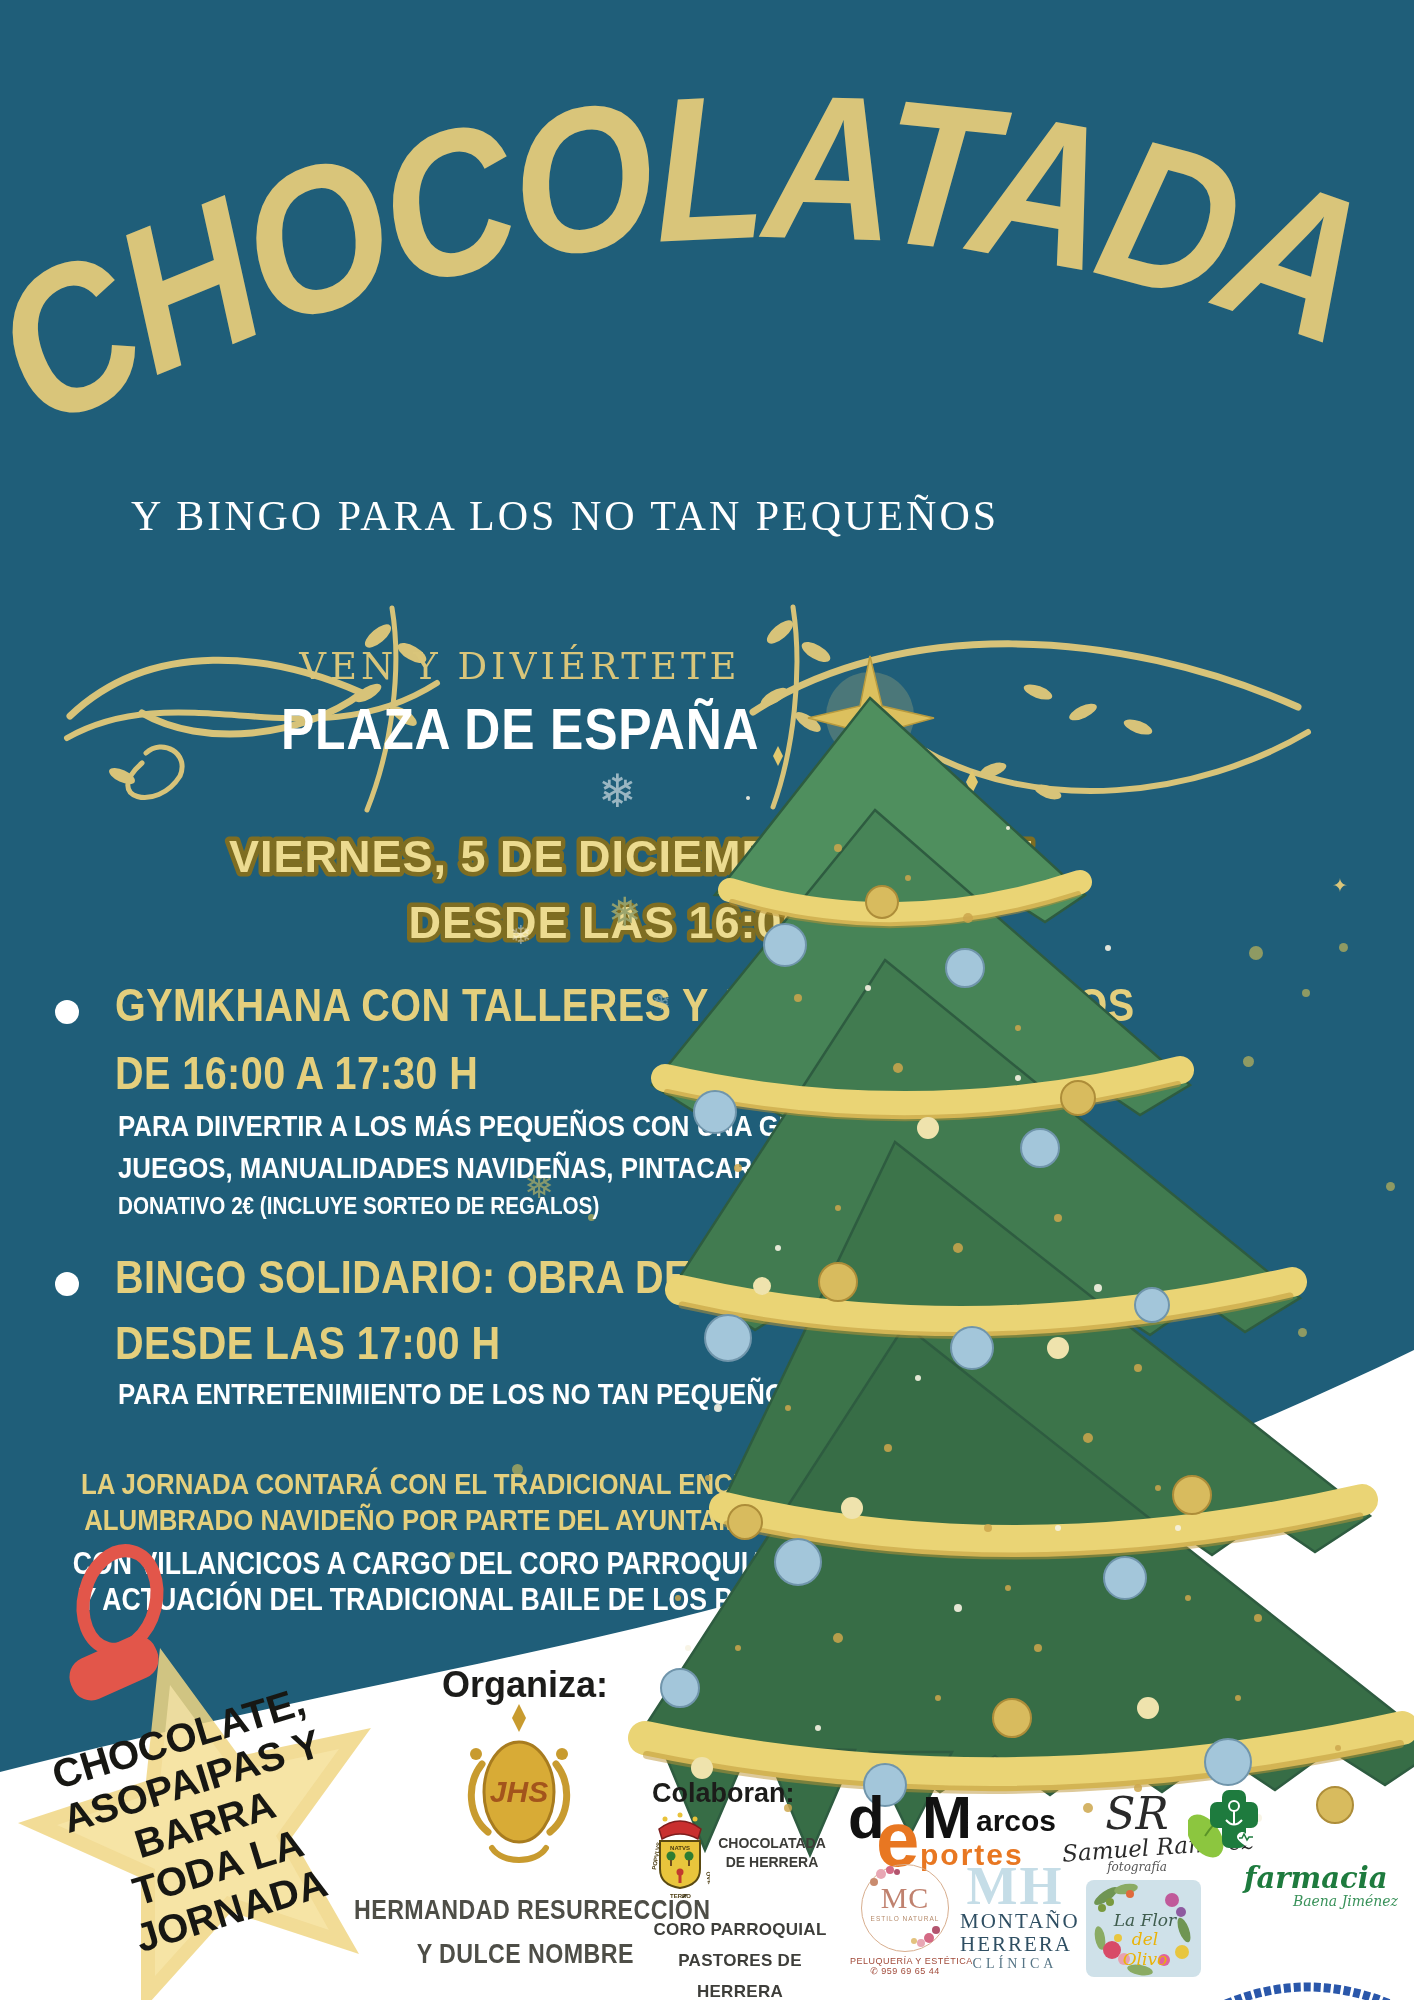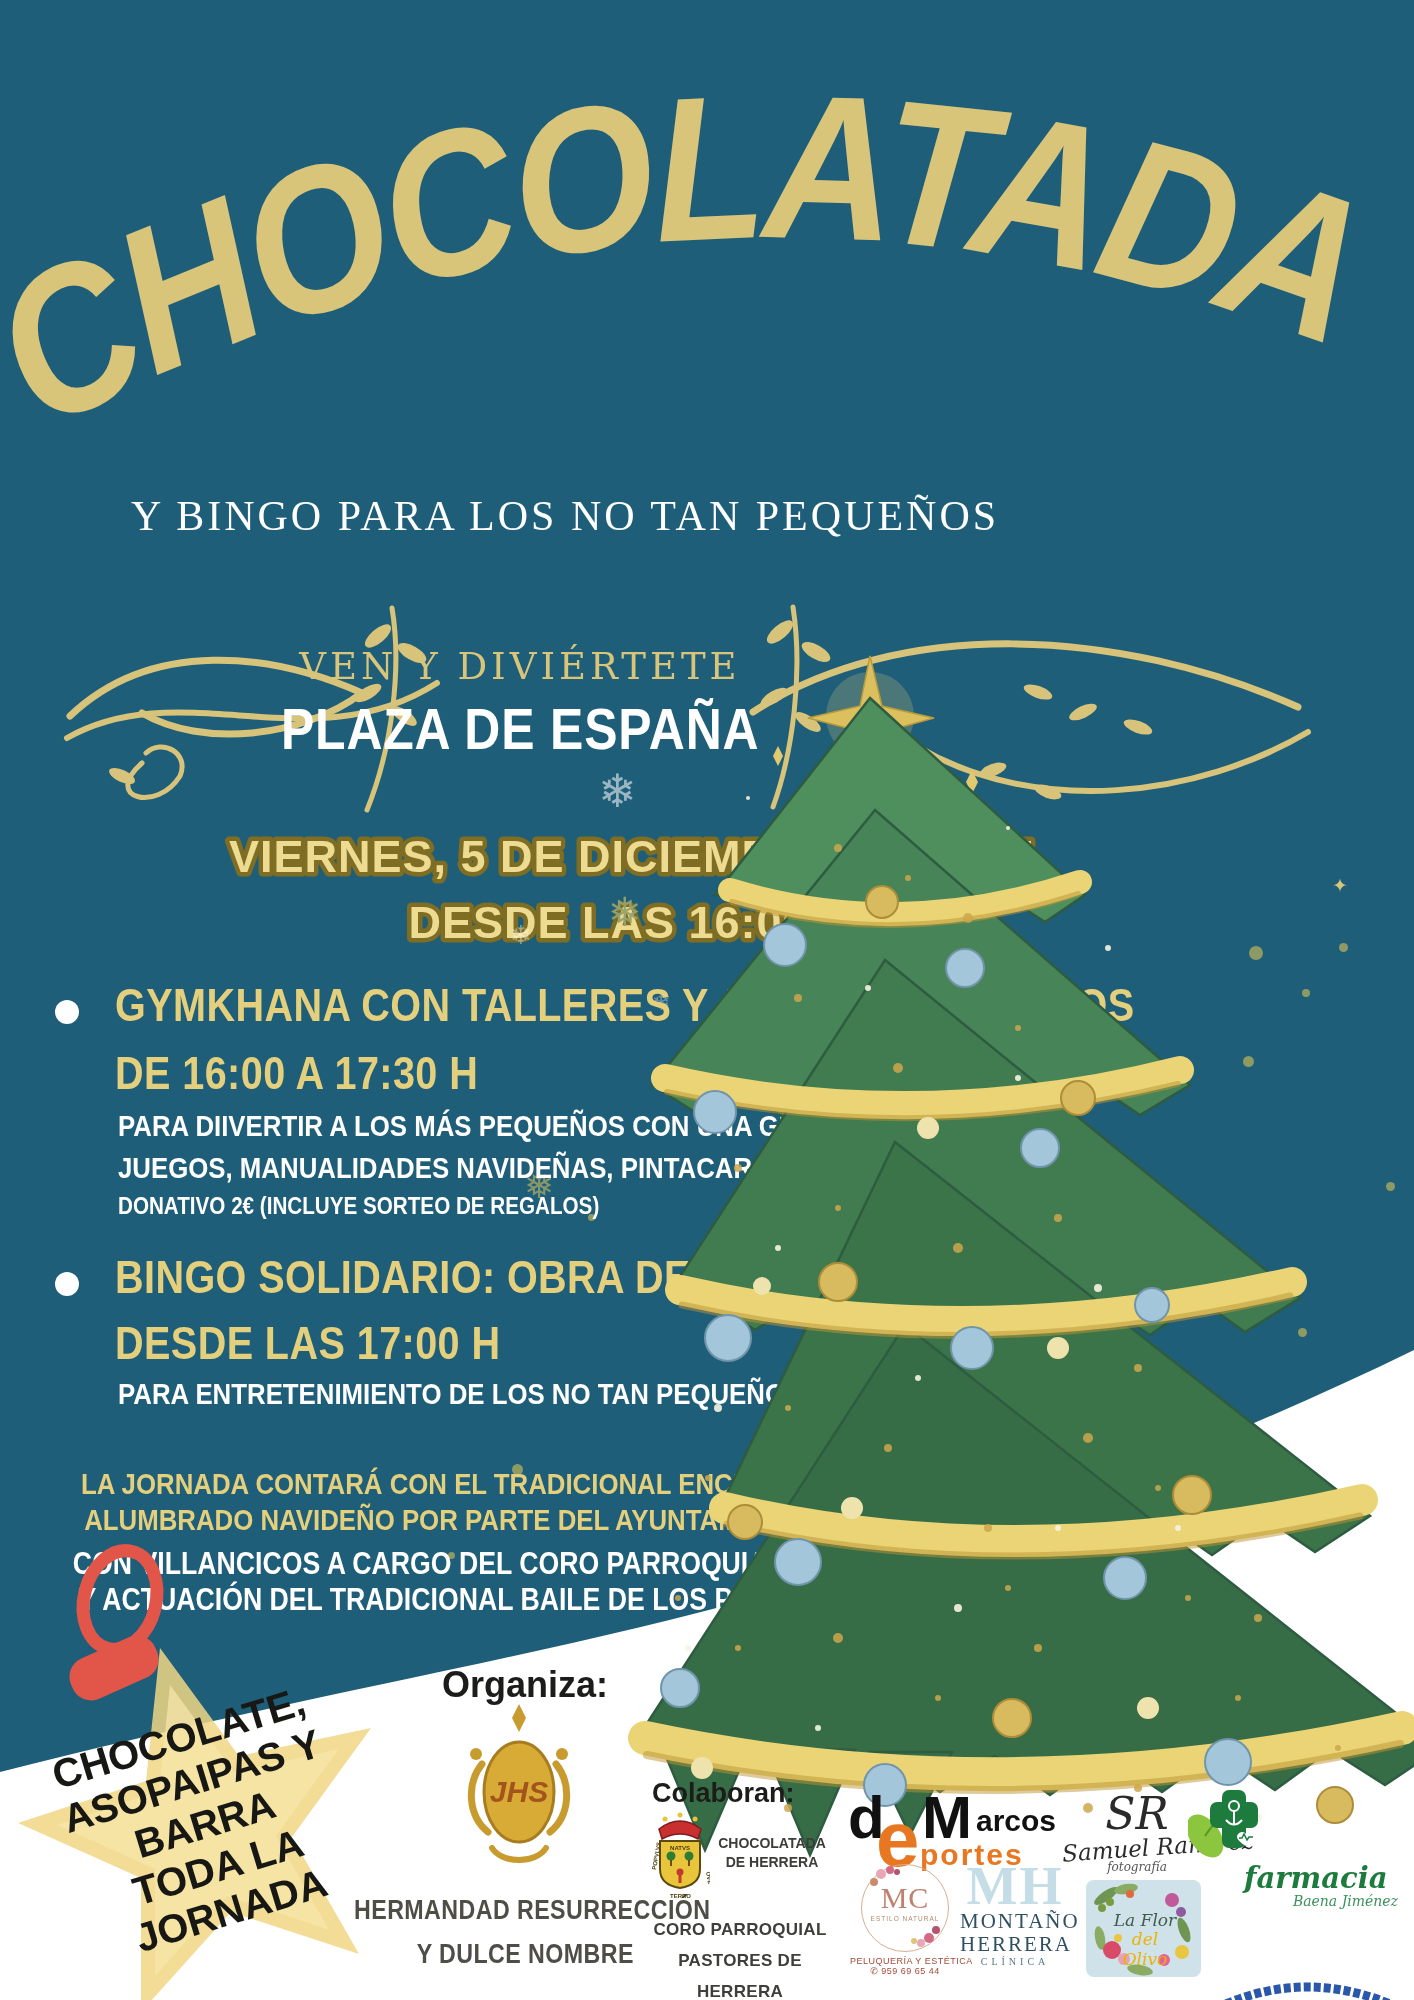--- a/index.html
+++ b/index.html
@@ -43,21 +43,21 @@
   
   .mc{width:110px;text-align:center;}
   .mc-ring{position:relative;width:86px;height:86px;margin:0 auto;border:1.5px solid #d8ae8e;border-radius:50%;}
   .mc-init{font-family:"Liberation Serif",serif;font-size:30px;letter-spacing:1px;color:#c0826f;margin-top:16px;}
   .mc-sub{font-size:6.5px;letter-spacing:1px;color:#b58a6a;}
   .mc-line{font-size:9px;color:#a14a39;letter-spacing:.5px;margin-top:4px;white-space:nowrap;}
   
   .mh{width:110px;text-align:center;font-family:"Liberation Serif",serif;}
   .mh-init{font-weight:700;font-size:54px;line-height:.85;letter-spacing:2px;color:#c5dde7;}
   .mh-name{font-size:21px;line-height:23px;letter-spacing:2px;color:#2f4f63;white-space:nowrap;}
-  .mh-sub{font-size:10px;letter-spacing:4px;color:#567586;}
+  .mh-sub{font-size:14px;letter-spacing:4px;color:#567586;}
   
   .flor-t1{font-family:"DejaVu Serif",serif;font-style:italic;font-size:17px;color:#3f5d4e;line-height:1;}
   .flor-t2{font-family:"DejaVu Serif",serif;font-style:italic;font-size:17px;color:#eab308;}
   
   .con{width:190px;position:relative;}
   .con-c{position:absolute;left:0;top:22px;font-weight:900;font-size:38px;color:#d42027;line-height:1;}
   .con-name{position:absolute;left:96px;top:18px;font-style:italic;font-weight:900;font-size:30px;color:#1f4ea1;font-family:"Liberation Serif",serif;}
   svg text{font-family:"Liberation Sans",sans-serif;}
 </style>
 </head>

